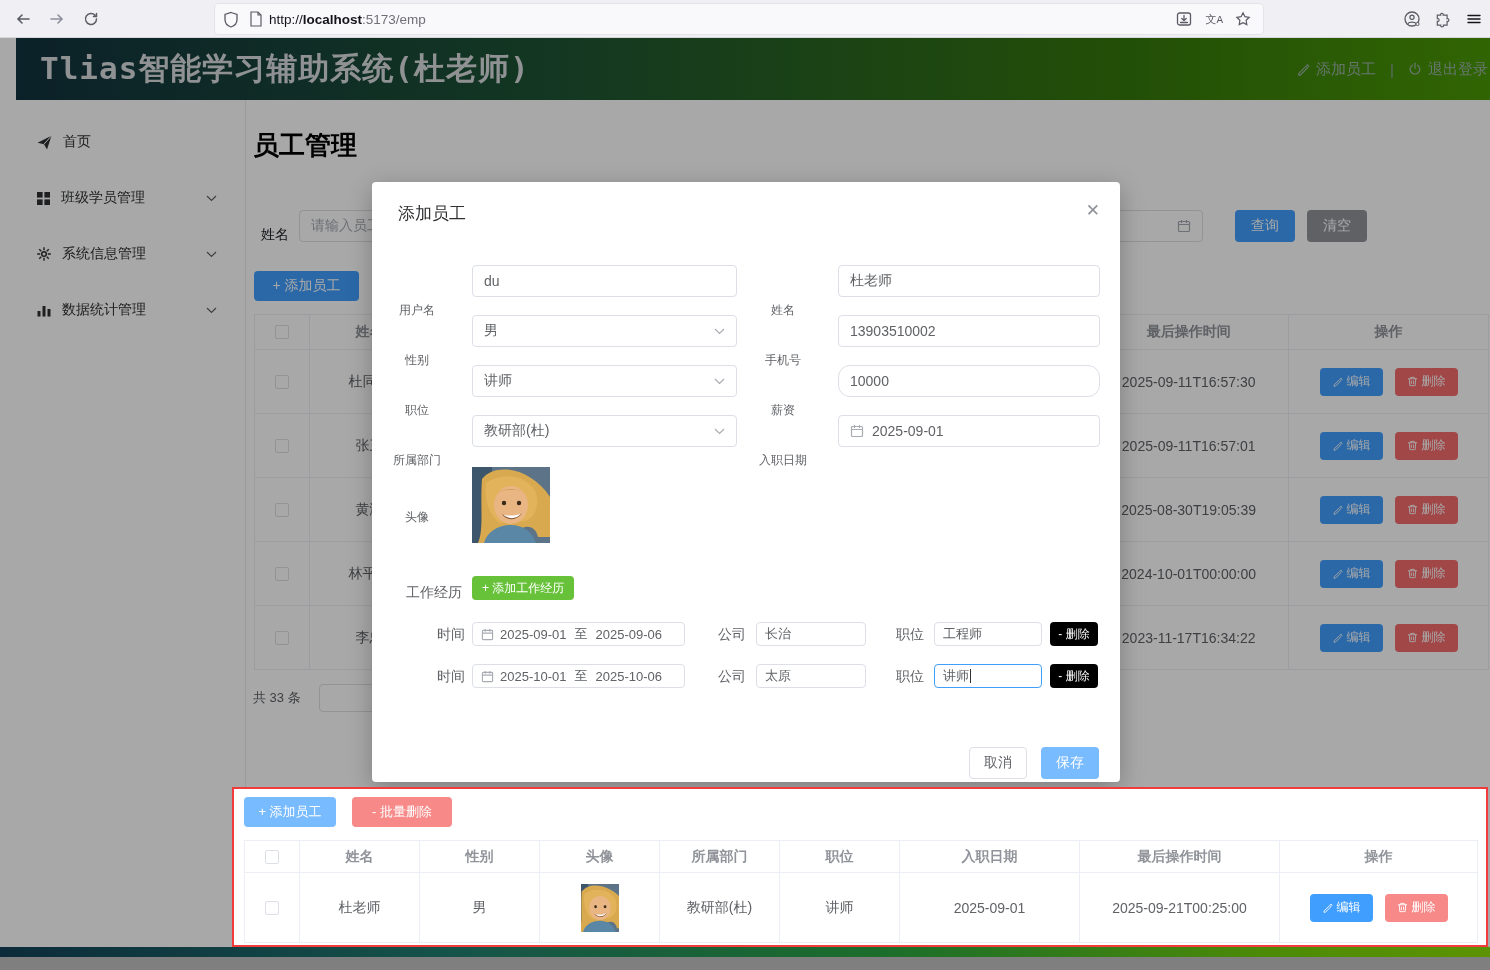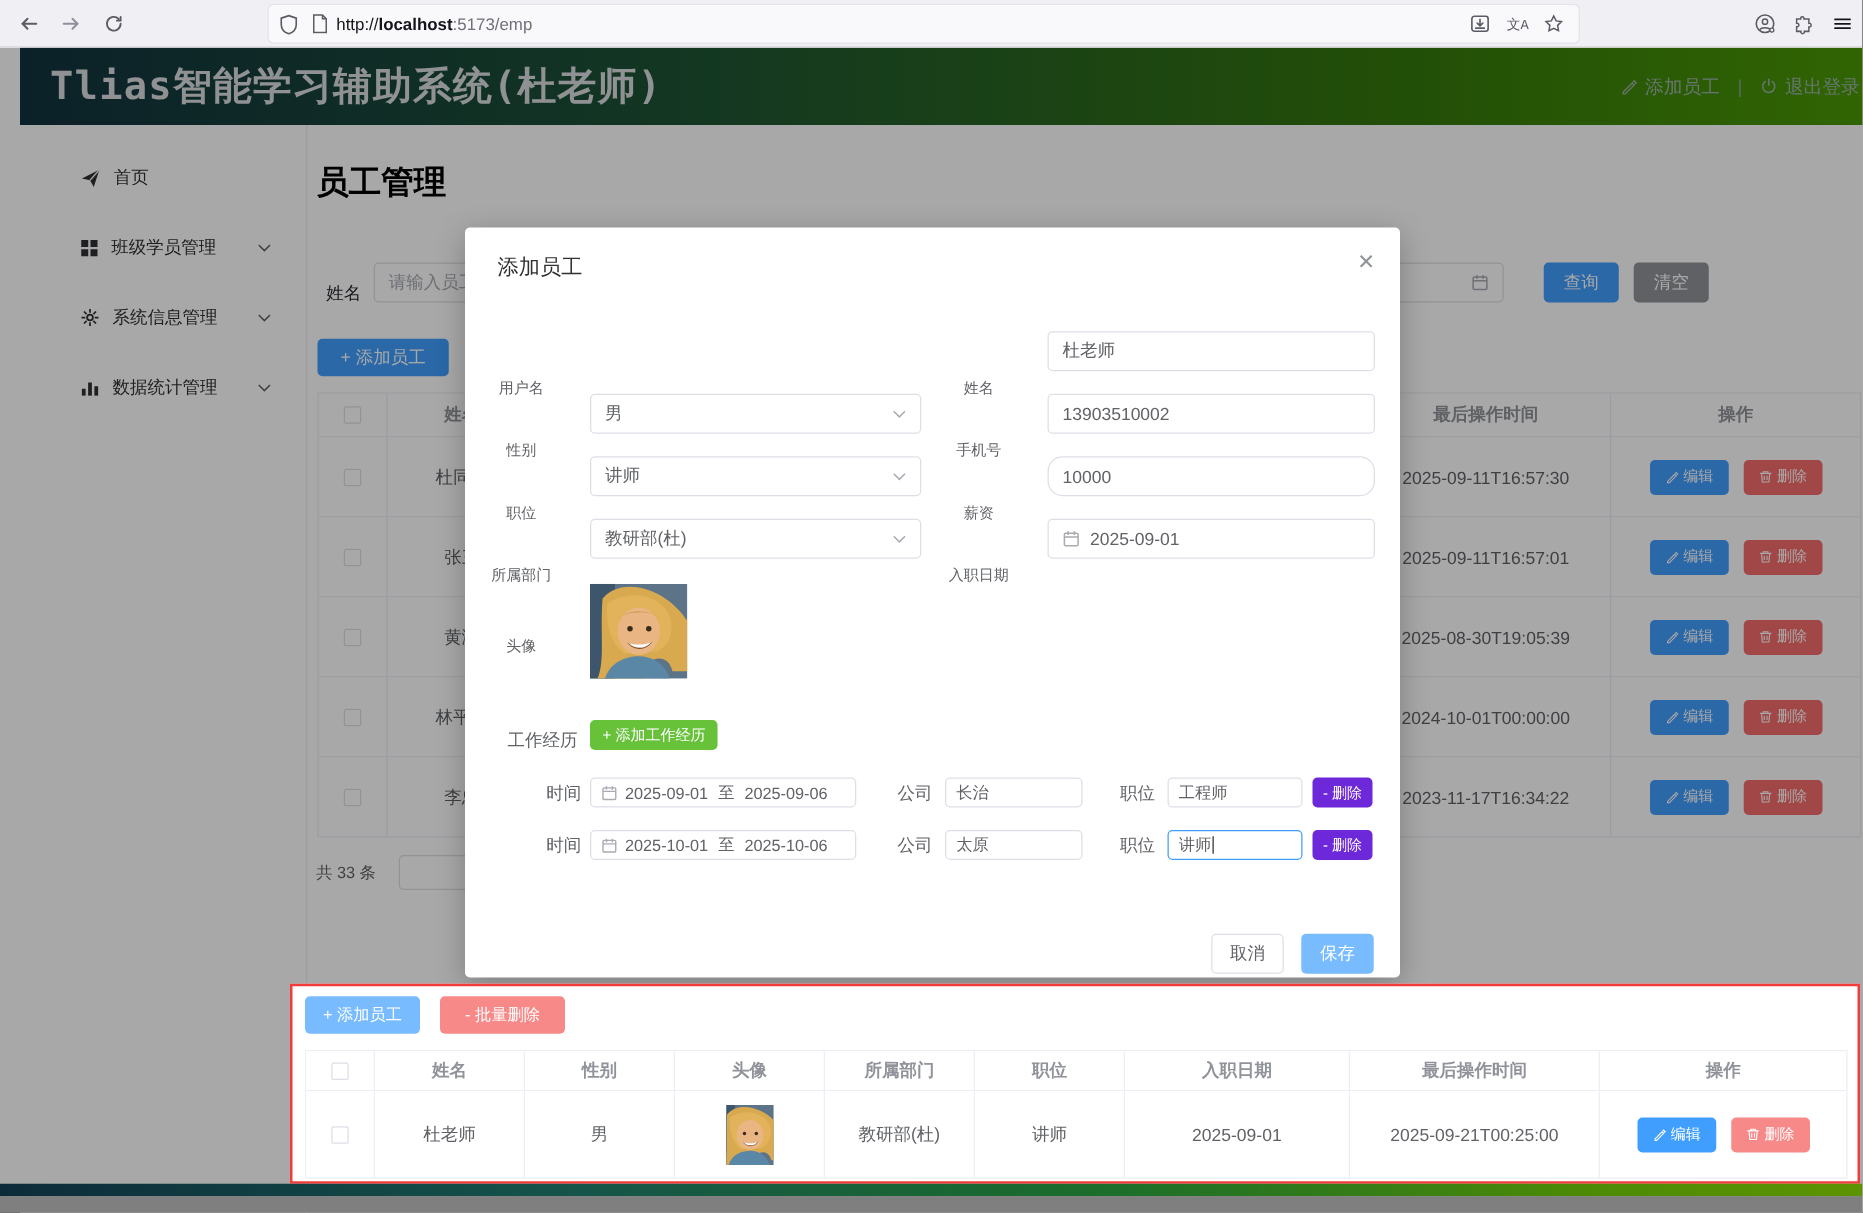--- a/index.html
+++ b/index.html
@@ -20,21 +20,21 @@
 
   
   .app { position:absolute; left:16px; top:38px; width:1490px; height:932px; background:#fff; }
   .app-header { position:absolute; left:0; top:0; width:1490px; height:62px; background:linear-gradient(90deg,#12333f 0%,#1d5335 35%,#35790b 75%,#4c9a05 100%); display:flex; align-items:center; }
   .app-title { margin-left:24px; font-family:"DejaVu Sans Mono","Liberation Mono",monospace; font-size:31px; font-weight:bold; color:#d9dddf; letter-spacing:1px; }
   .hdr-right { position:absolute; right:18px; top:0; height:62px; display:flex; align-items:center; gap:14px; color:#9cb4a9; font-size:15px; }
   .hdr-link { display:flex; align-items:center; gap:6px; cursor:pointer; }
   .hdr-sep { color:#8aa298; }
 
   .sidebar { position:absolute; left:0; top:62px; width:230px; height:870px; background:#ffffff; border-right:1px solid #ececec; }
-  .side-item { position:relative; height:56px; display:flex; align-items:center; padding-left:20px; gap:10px; color:#303133; font-size:14px; cursor:pointer;margin-left:28px; }
+  .side-item { position:relative; height:56px; display:flex; align-items:center; padding-left:20px; gap:10px; color:#303133; font-size:14px; cursor:pointer; }
   .side-item .chev { position:absolute; right:28px; }
 
   .content { position:absolute; left:230px; top:62px; width:1260px; height:870px; background:#fff; }
   .page-title { position:absolute; left:7px; top:28px; font-size:26px; font-weight:bold; color:#000; }
 
   .inp { border:1px solid #dcdfe6; border-radius:4px; background:#fff; color:#606266; font-size:14px; display:flex; align-items:center; padding:0 11px; }
   .placeholder { color:#a8abb2; }
 
   .filter-label { position:absolute; top:118px; font-size:14px; color:#1f2329; line-height:32px; }
   .f-inp1 { position:absolute; left:53px; top:110px; width:197px; height:32px; }
@@ -72,21 +72,21 @@
   .modal-close { position:absolute; right:20px; top:18px; font-size:17px; color:#909399; cursor:pointer; }
   .m-label { position:absolute; font-size:12px; color:#606266; line-height:32px; text-align:center;margin-top:29px; }
   .m-inp { position:absolute; height:32px; }
   .sel-chev { margin-left:auto; }
   .avatar-box { position:absolute; left:100px; top:285px; width:78px; height:76px; overflow:hidden; }
   .btn-addexp { position:absolute; left:100px; top:394px; height:24px; padding:0 10px; background:#67c23a; font-size:12px; }
   .exp-label { position:absolute; font-size:14px; color:#606266; line-height:24px; text-align:right;padding-left:12px; }
   .exp-inp { position:absolute; height:24px; font-size:13px; padding:0 8px; }
   .exp-inp.focused { border-color:#409eff; }
   .caret { display:inline-block; width:1px; height:14px; background:#303133; margin-left:1px; }
-  .btn-expdel { position:absolute; width:48px; height:24px; background:#6d28d9; font-size:12px; }
+  .btn-expdel { position:absolute; width:48px; height:24px; background:#000000; font-size:12px; }
   .btn-cancel { position:absolute; left:597px; top:565px; width:58px; height:32px; background:#fff; color:#606266; border:1px solid #dcdfe6; }
   .btn-save { position:absolute; left:669px; top:565px; width:58px; height:32px; background:#79bbff; }
   .range-sep { color:#606266; padding:0 8px; }
 
   
   .result-panel { position:absolute; left:232px; top:787px; width:1256px; height:160px; background:#fff; border:2px solid #f23b3b; z-index:30; }
   .rp-add { position:absolute; left:10px; top:8px; width:92px; height:30px; background:#79bbff; }
   .rp-batch { position:absolute; left:118px; top:8px; width:100px; height:30px; background:#f78989; }
   .rp-tbl { position:absolute; left:10px; top:51px; width:1234px; border-left:1px solid #ebeef5; }
   .rp-tbl .thead { height:32px; }
@@ -442,20 +442,23 @@
     </div>
   </div>
 
   <div class="dim"></div>
 
   <div class="modal">
     <div class="modal-title">添加员工</div>
     <div class="modal-close">✕</div>
 
     <span class="m-label" style="left:0;top:83px;width:90px;">用户名</span>
+    <div class="inp m-inp" style="left:100px;top:83px;width:265px;">
+        <span>du</span>
+      </div>
     <span class="m-label" style="left:366px;top:83px;width:90px;">姓名</span>
     <div class="inp m-inp" style="left:466px;top:83px;width:262px;">
         <span>杜老师</span>
       </div>
 
     <span class="m-label" style="left:0;top:133px;width:90px;">性别</span>
     <div class="inp m-inp" style="left:100px;top:133px;width:265px;">
         <span>男</span>
         <span class="sel-chev">
           <svg width="11" height="7" viewBox="0 0 11 7">

